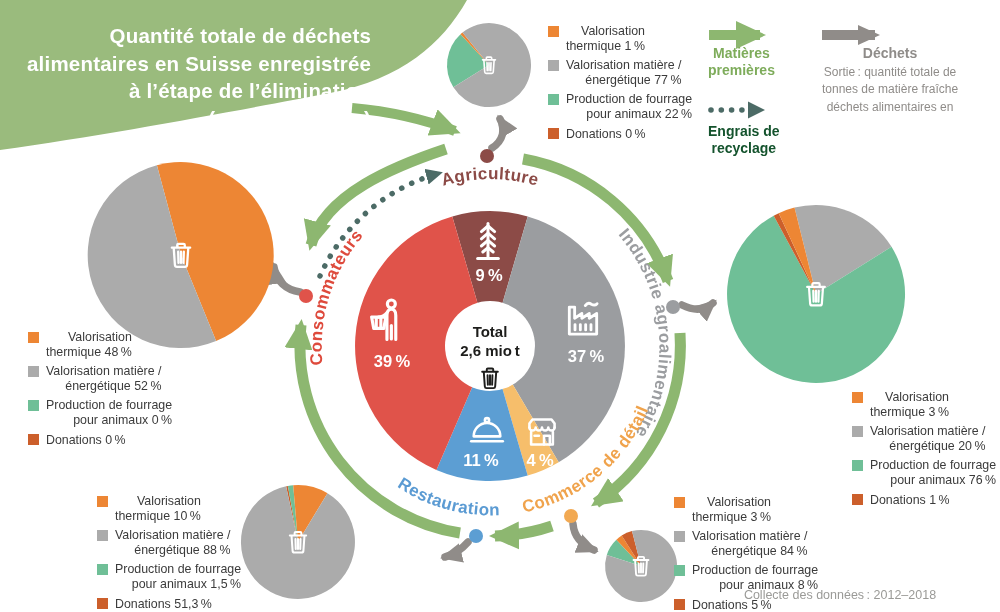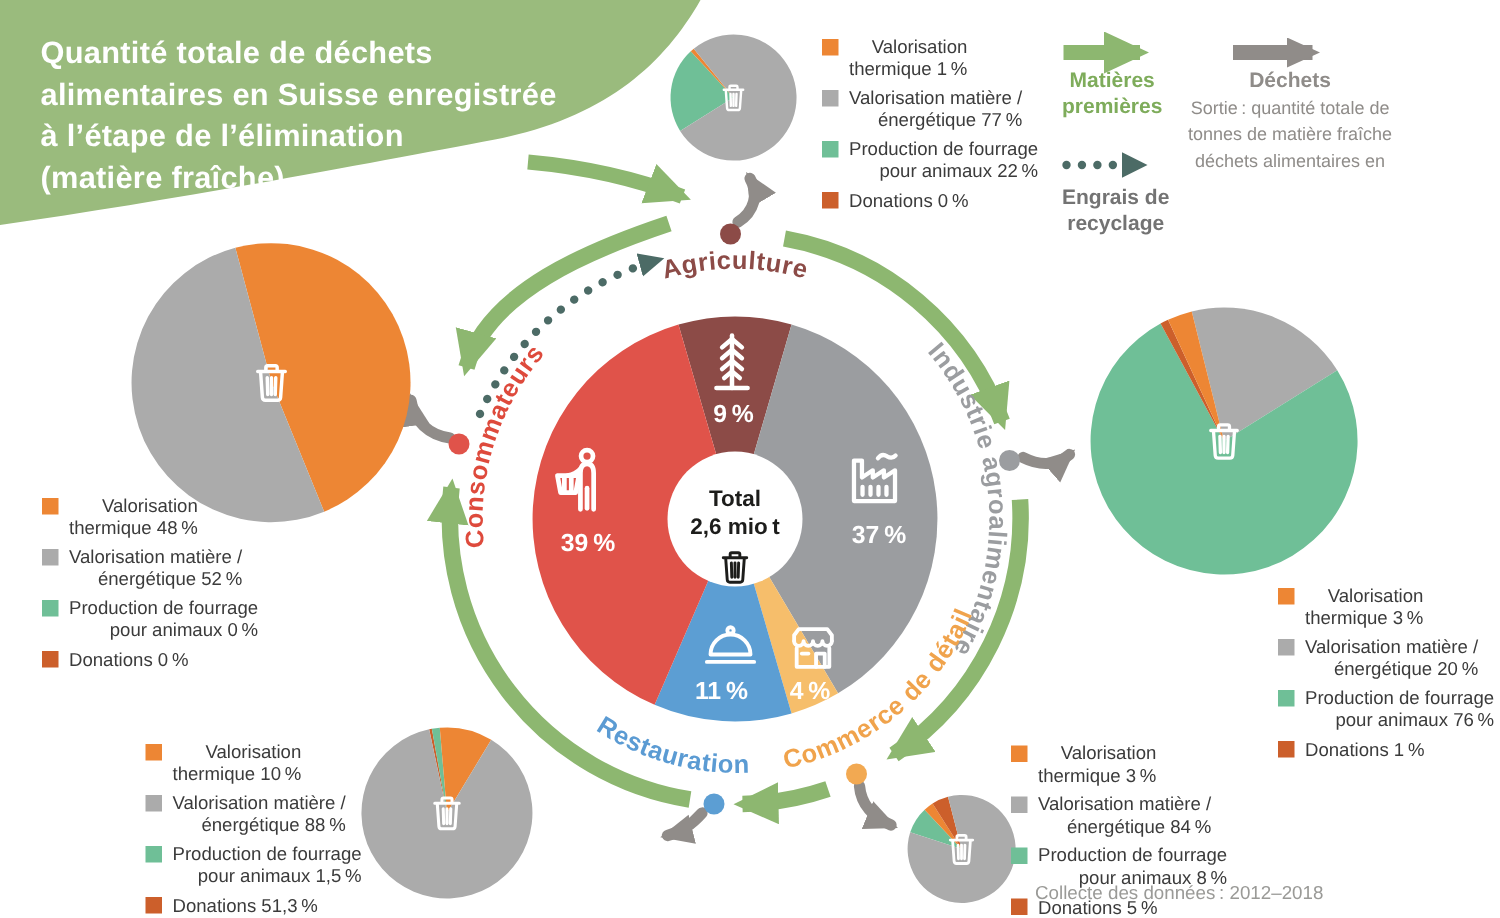--- a/index.html
+++ b/index.html
@@ -1,36 +1,36 @@
 <!DOCTYPE html>
 <html><head>
 <meta charset="utf-8">
 <style>
   html,body{margin:0;padding:0;background:#fff;}
   #stage{position:relative;width:1000px;height:612px;background:#fff;overflow:hidden;
          font-family:"Liberation Sans","DejaVu Sans",sans-serif;}
   #gfx{position:absolute;left:0;top:0;}
   .abs{position:absolute;}
-  .title{left:27px;top:22px;color:#fff;font-size:20.5px;font-weight:700;line-height:27.5px;letter-spacing:.2px;}
+  .title{left:27px;top:22px;color:#fff;font-size:20.5px;font-weight:700;line-height:27.5px;letter-spacing:.2px;text-align:right;}
   .entry{left:240px;top:111px;width:158px;text-align:right;color:#7EAC5B;font-weight:700;font-size:14px;line-height:16.5px;}
   .flowlab{font-size:14px;font-weight:700;line-height:17px;text-align:center;}
   .fl-green{left:708px;top:45px;color:#7EAC5B;}
-  .fl-teal{left:708px;top:123px;color:#737373;}
-  .fl-gray{left:792px;top:45px;color:#8F8C89;}
+  .fl-teal{left:708px;top:123px;color:#14532d;}
+  .fl-gray{left:822px;top:45px;color:#8F8C89;}
   .fl-gray .desc{font-weight:400;font-size:12px;line-height:17.3px;margin-top:2px;}
   .legend{width:170px;text-align:right;}
   .leg-item{display:flex;gap:7px;margin-bottom:5px;}
   .leg-sq{width:11px;height:11px;margin-top:1.5px;flex-shrink:0;display:inline-block;}
   .leg-tx{font-size:12.4px;line-height:14.6px;color:#3B3B3B;}
   #leg-agriculture{left:548px;top:24px;}
   #leg-consommateurs{left:28px;top:330px;}
   #leg-industrie{left:852px;top:390px;}
   #leg-restauration{left:97px;top:494px;}
   #leg-commerce{left:674px;top:495px;}
-  .footnote{left:690px;top:588px;width:300px;text-align:left;font-size:12.5px;color:#9A9A97;}
+  .footnote{left:690px;top:588px;width:300px;text-align:center;font-size:12.5px;color:#9A9A97;}
   .seg-label{font-size:17px;font-weight:700;letter-spacing:.4px;}
   .pct-label{font-size:16.5px;font-weight:700;fill:#fff;}
   .center-txt{font-size:15px;font-weight:700;fill:#1d1d1b;}
 </style>
 </head>
 <body>
 
 <div id="stage">
 
 <svg id="gfx" width="1000" height="612" viewBox="0 0 1000 612">

